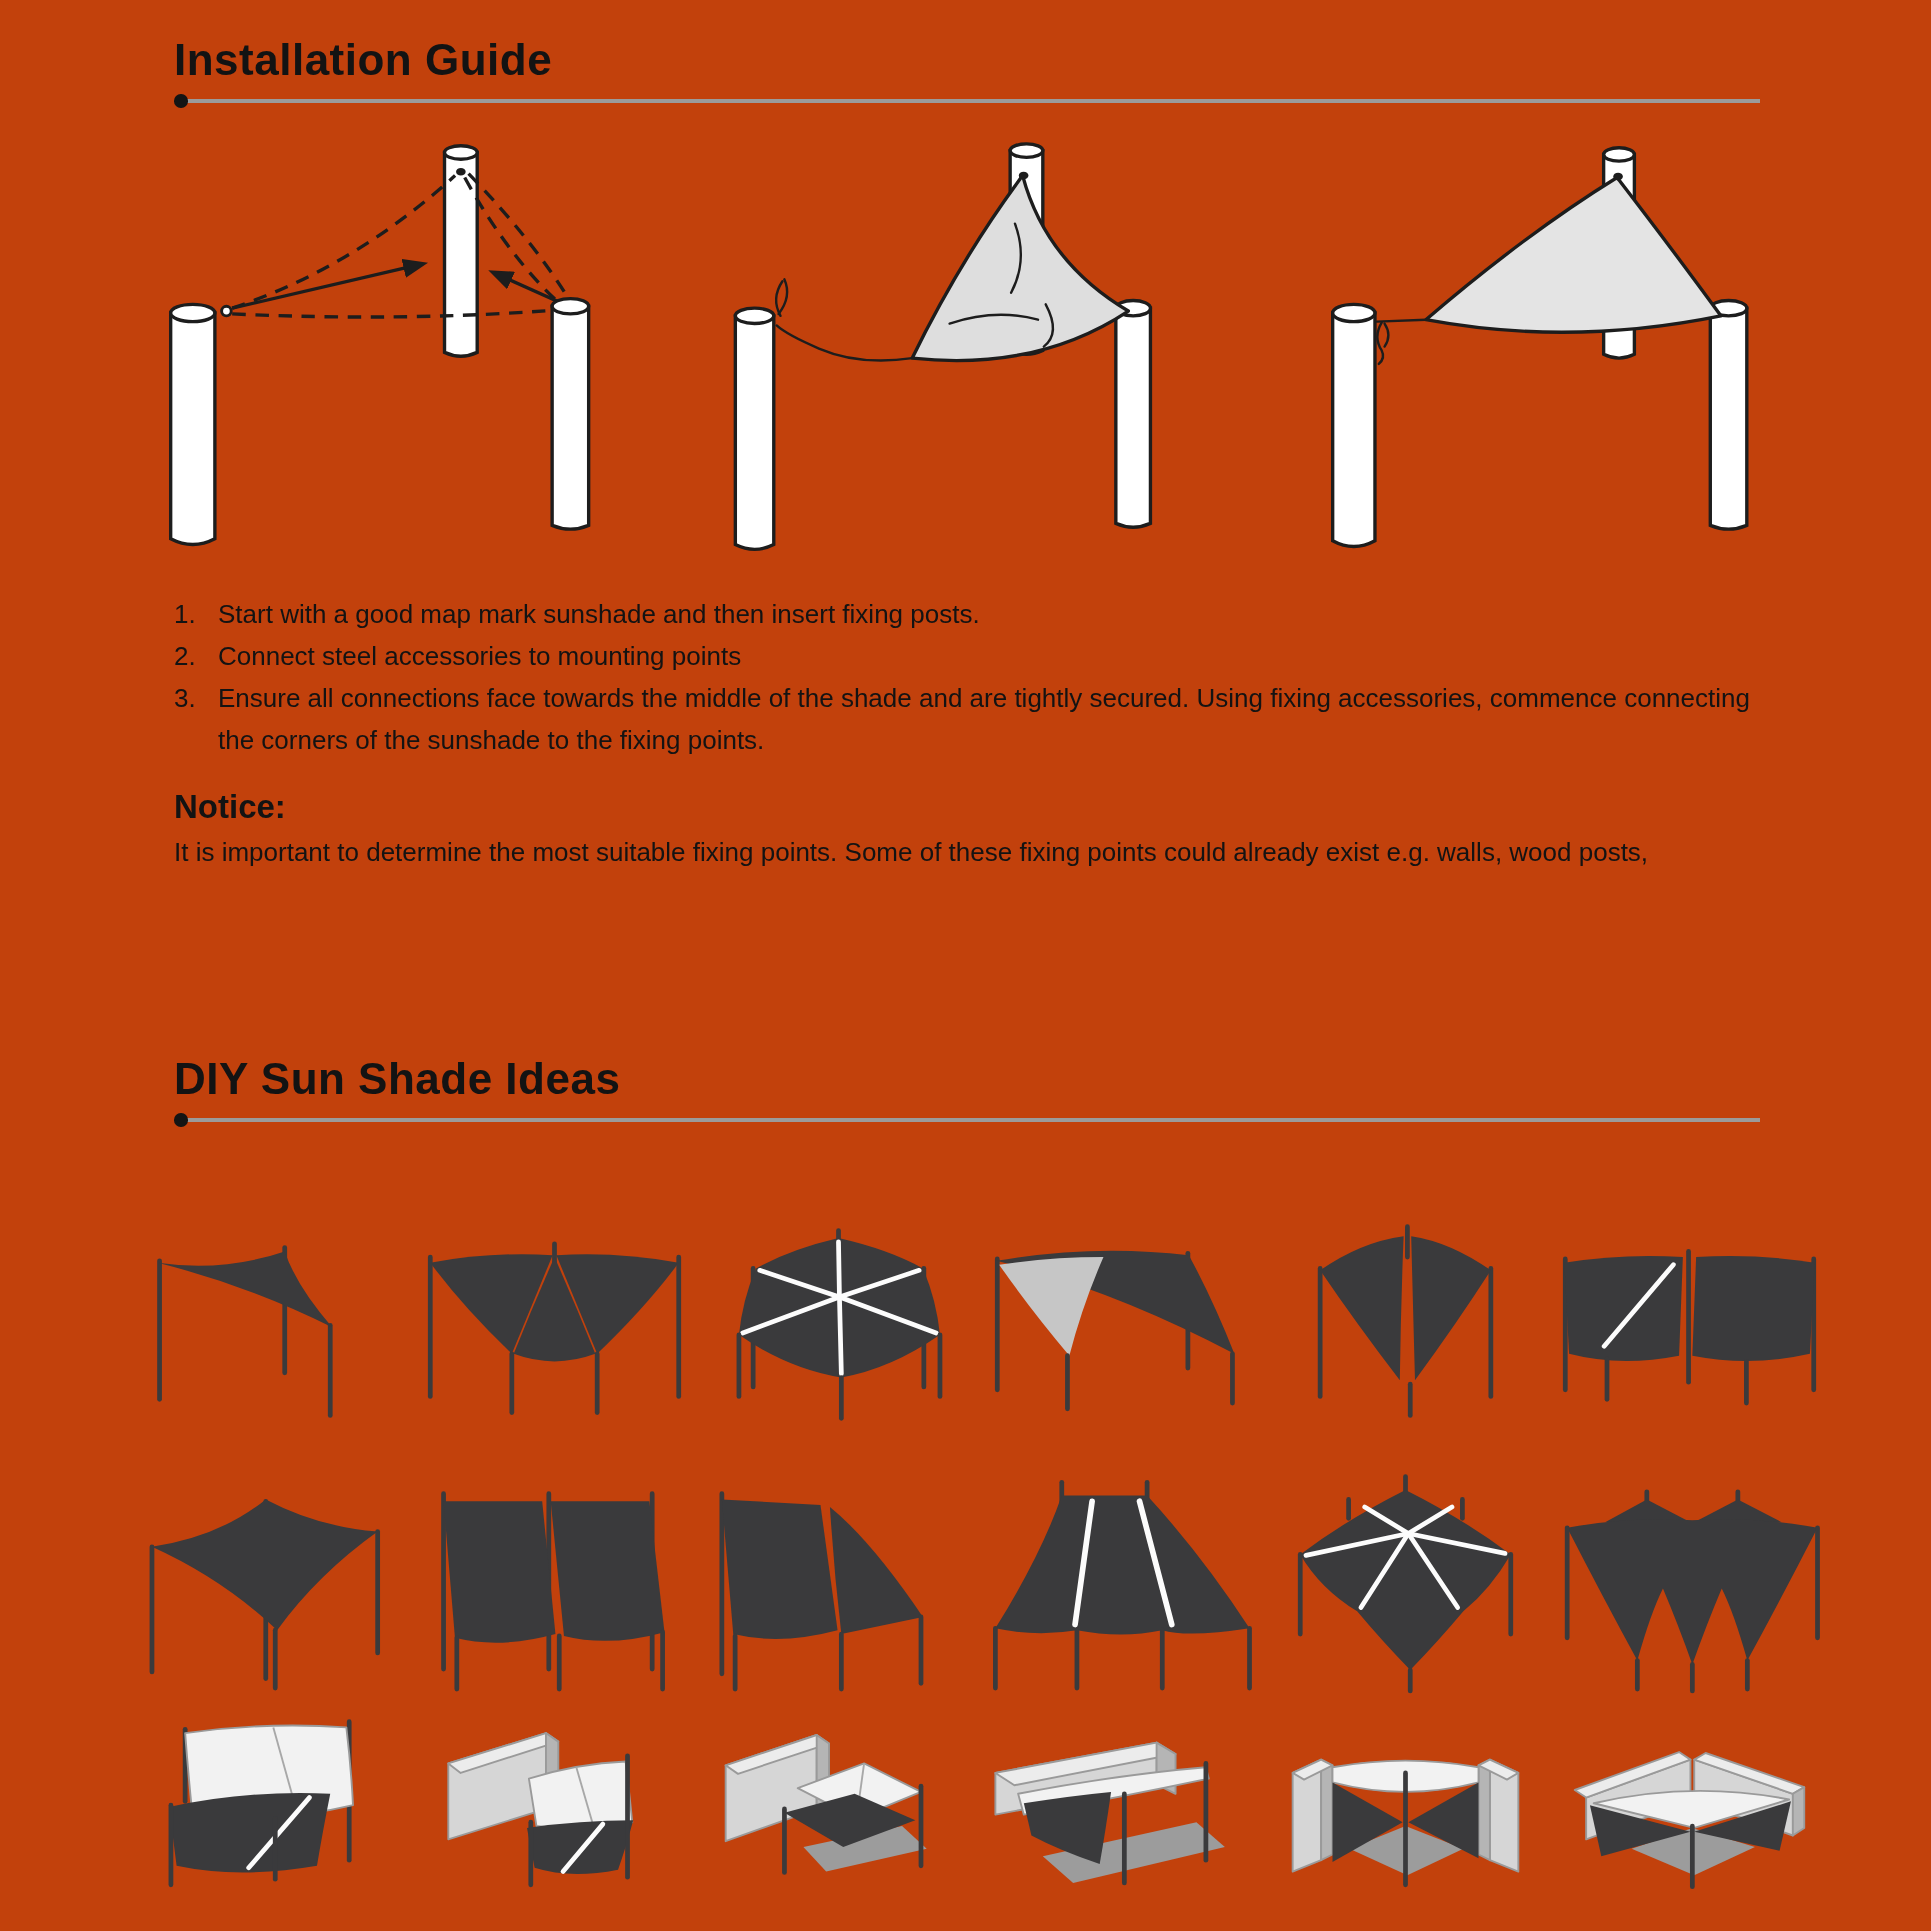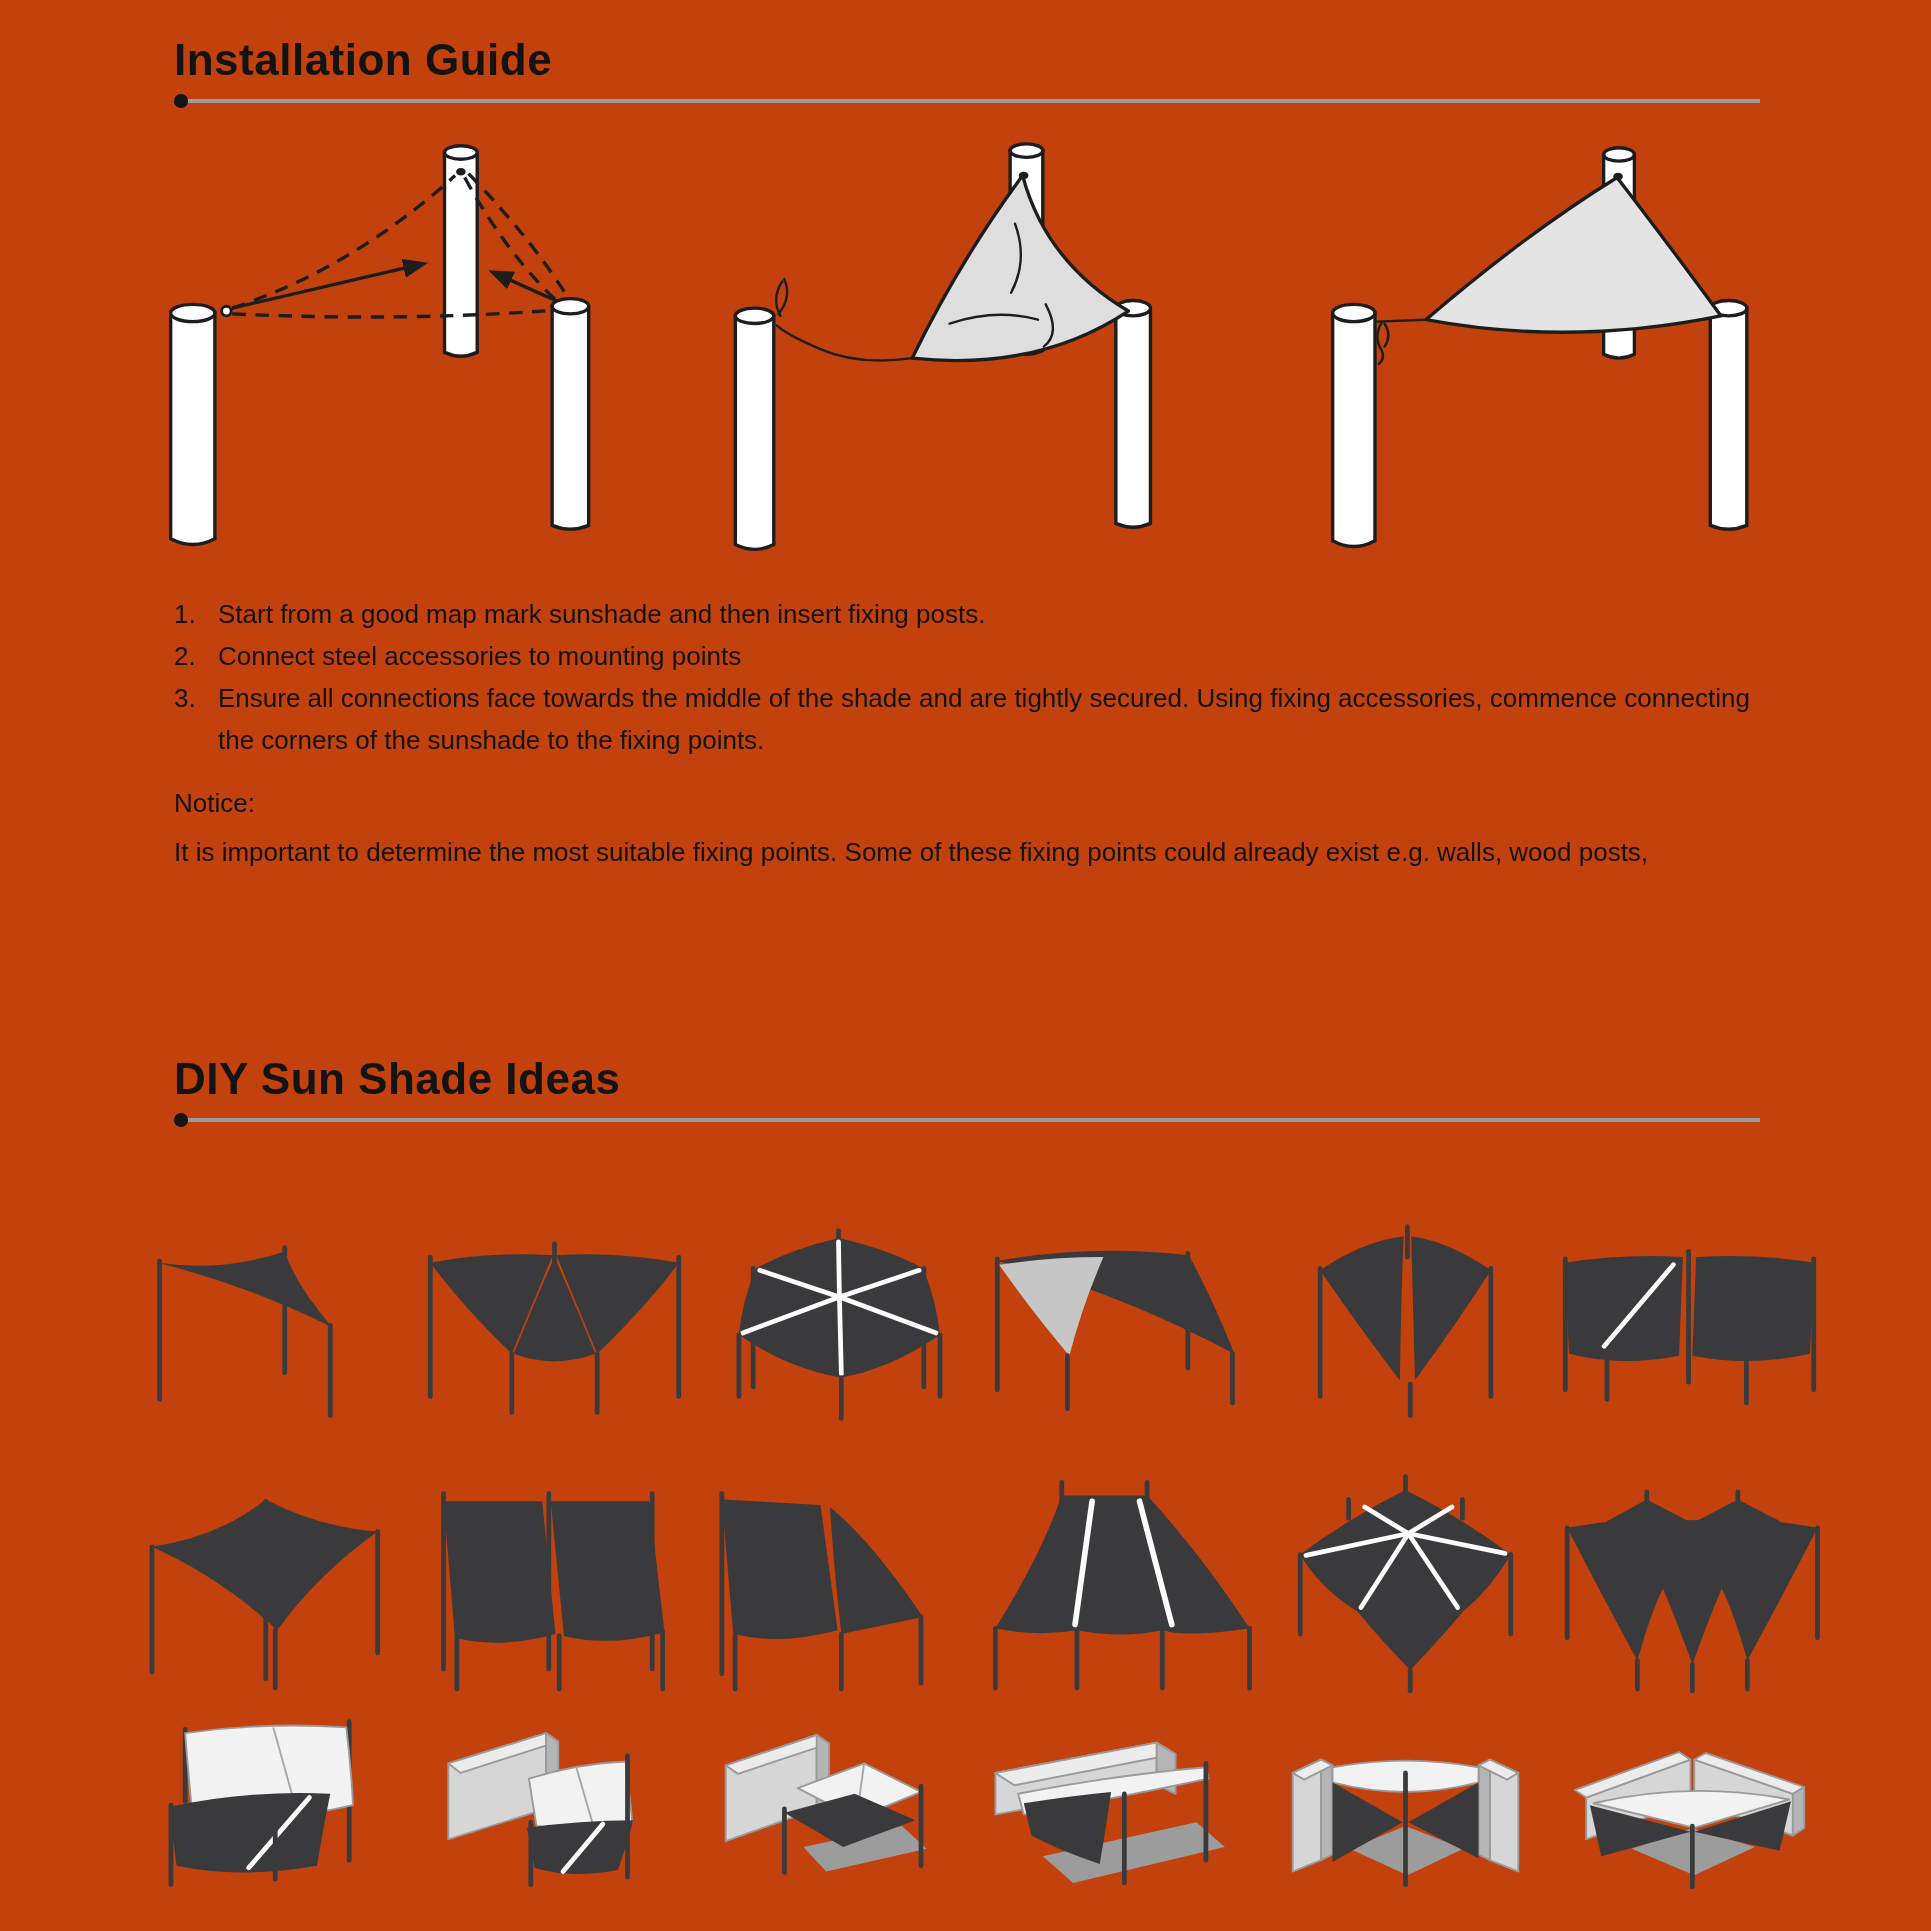--- a/index.html
+++ b/index.html
@@ -18,21 +18,21 @@
   #rule-install{top:99px;}
   #rule-ideas{top:1118px;}
   .rule .dot{position:absolute;left:-2.9px;top:-4.8px;width:13.5px;height:13.5px;border-radius:50%;background:#141414;}
   .diagrams{position:absolute;left:124px;top:116px;width:1709px;display:flex;gap:37px;}
   .diagram{width:544px;height:442px;}
   .steps{position:absolute;left:174px;top:593px;width:1603px;font-size:26px;line-height:42px;color:#131313;}
   .step{display:flex;}
   .step .num{flex:none;width:44px;}
   .step .txt{flex:1;}
   .line{display:block;}
-  .notice-title{position:absolute;left:174px;top:788px;margin:0;font-size:26px;font-weight:400;color:#131313;}
+  .notice-title{position:absolute;left:174px;top:788px;margin:0;font-size:33px;font-weight:700;color:#131313;}
   .notice-body{position:absolute;left:174px;top:832px;width:1622px;font-size:26px;line-height:41px;color:#131313;}
   .ideas-row{position:absolute;left:133px;width:1694px;display:flex;justify-content:space-between;}
   #ideas-row-1{top:1200px;}
   #ideas-row-2{top:1444px;}
   #ideas-row-3{top:1705px;}
   .idea{flex:none;}
   
   .post{fill:#ffffff;stroke:#1d1d1d;stroke-width:3.5;}
   .dash{fill:none;stroke:#1d1d1d;stroke-width:3.5;stroke-dasharray:14 10;}
   .solid{fill:none;stroke:#1d1d1d;stroke-width:3.5;}
@@ -145,21 +145,21 @@
         <path class="wrk" d="M99,215 Q90,230 99,244 Q103,252 96,258"></path>
         <path class="wrk" d="M102,216 Q110,228 102,240"></path>
       </g>
     </svg>
   </div>
 
   <div class="steps">
     <div class="step">
       <span class="num">1.</span>
       <span class="txt">
-          <span class="line">Start from a good map mark sunshade and then insert fixing posts.</span>
+          <span class="line">Start with a good map mark sunshade and then insert fixing posts.</span>
         </span>
     </div>
     <div class="step">
       <span class="num">2.</span>
       <span class="txt">
           <span class="line">Connect steel accessories to mounting points</span>
         </span>
     </div>
     <div class="step">
       <span class="num">3.</span>

